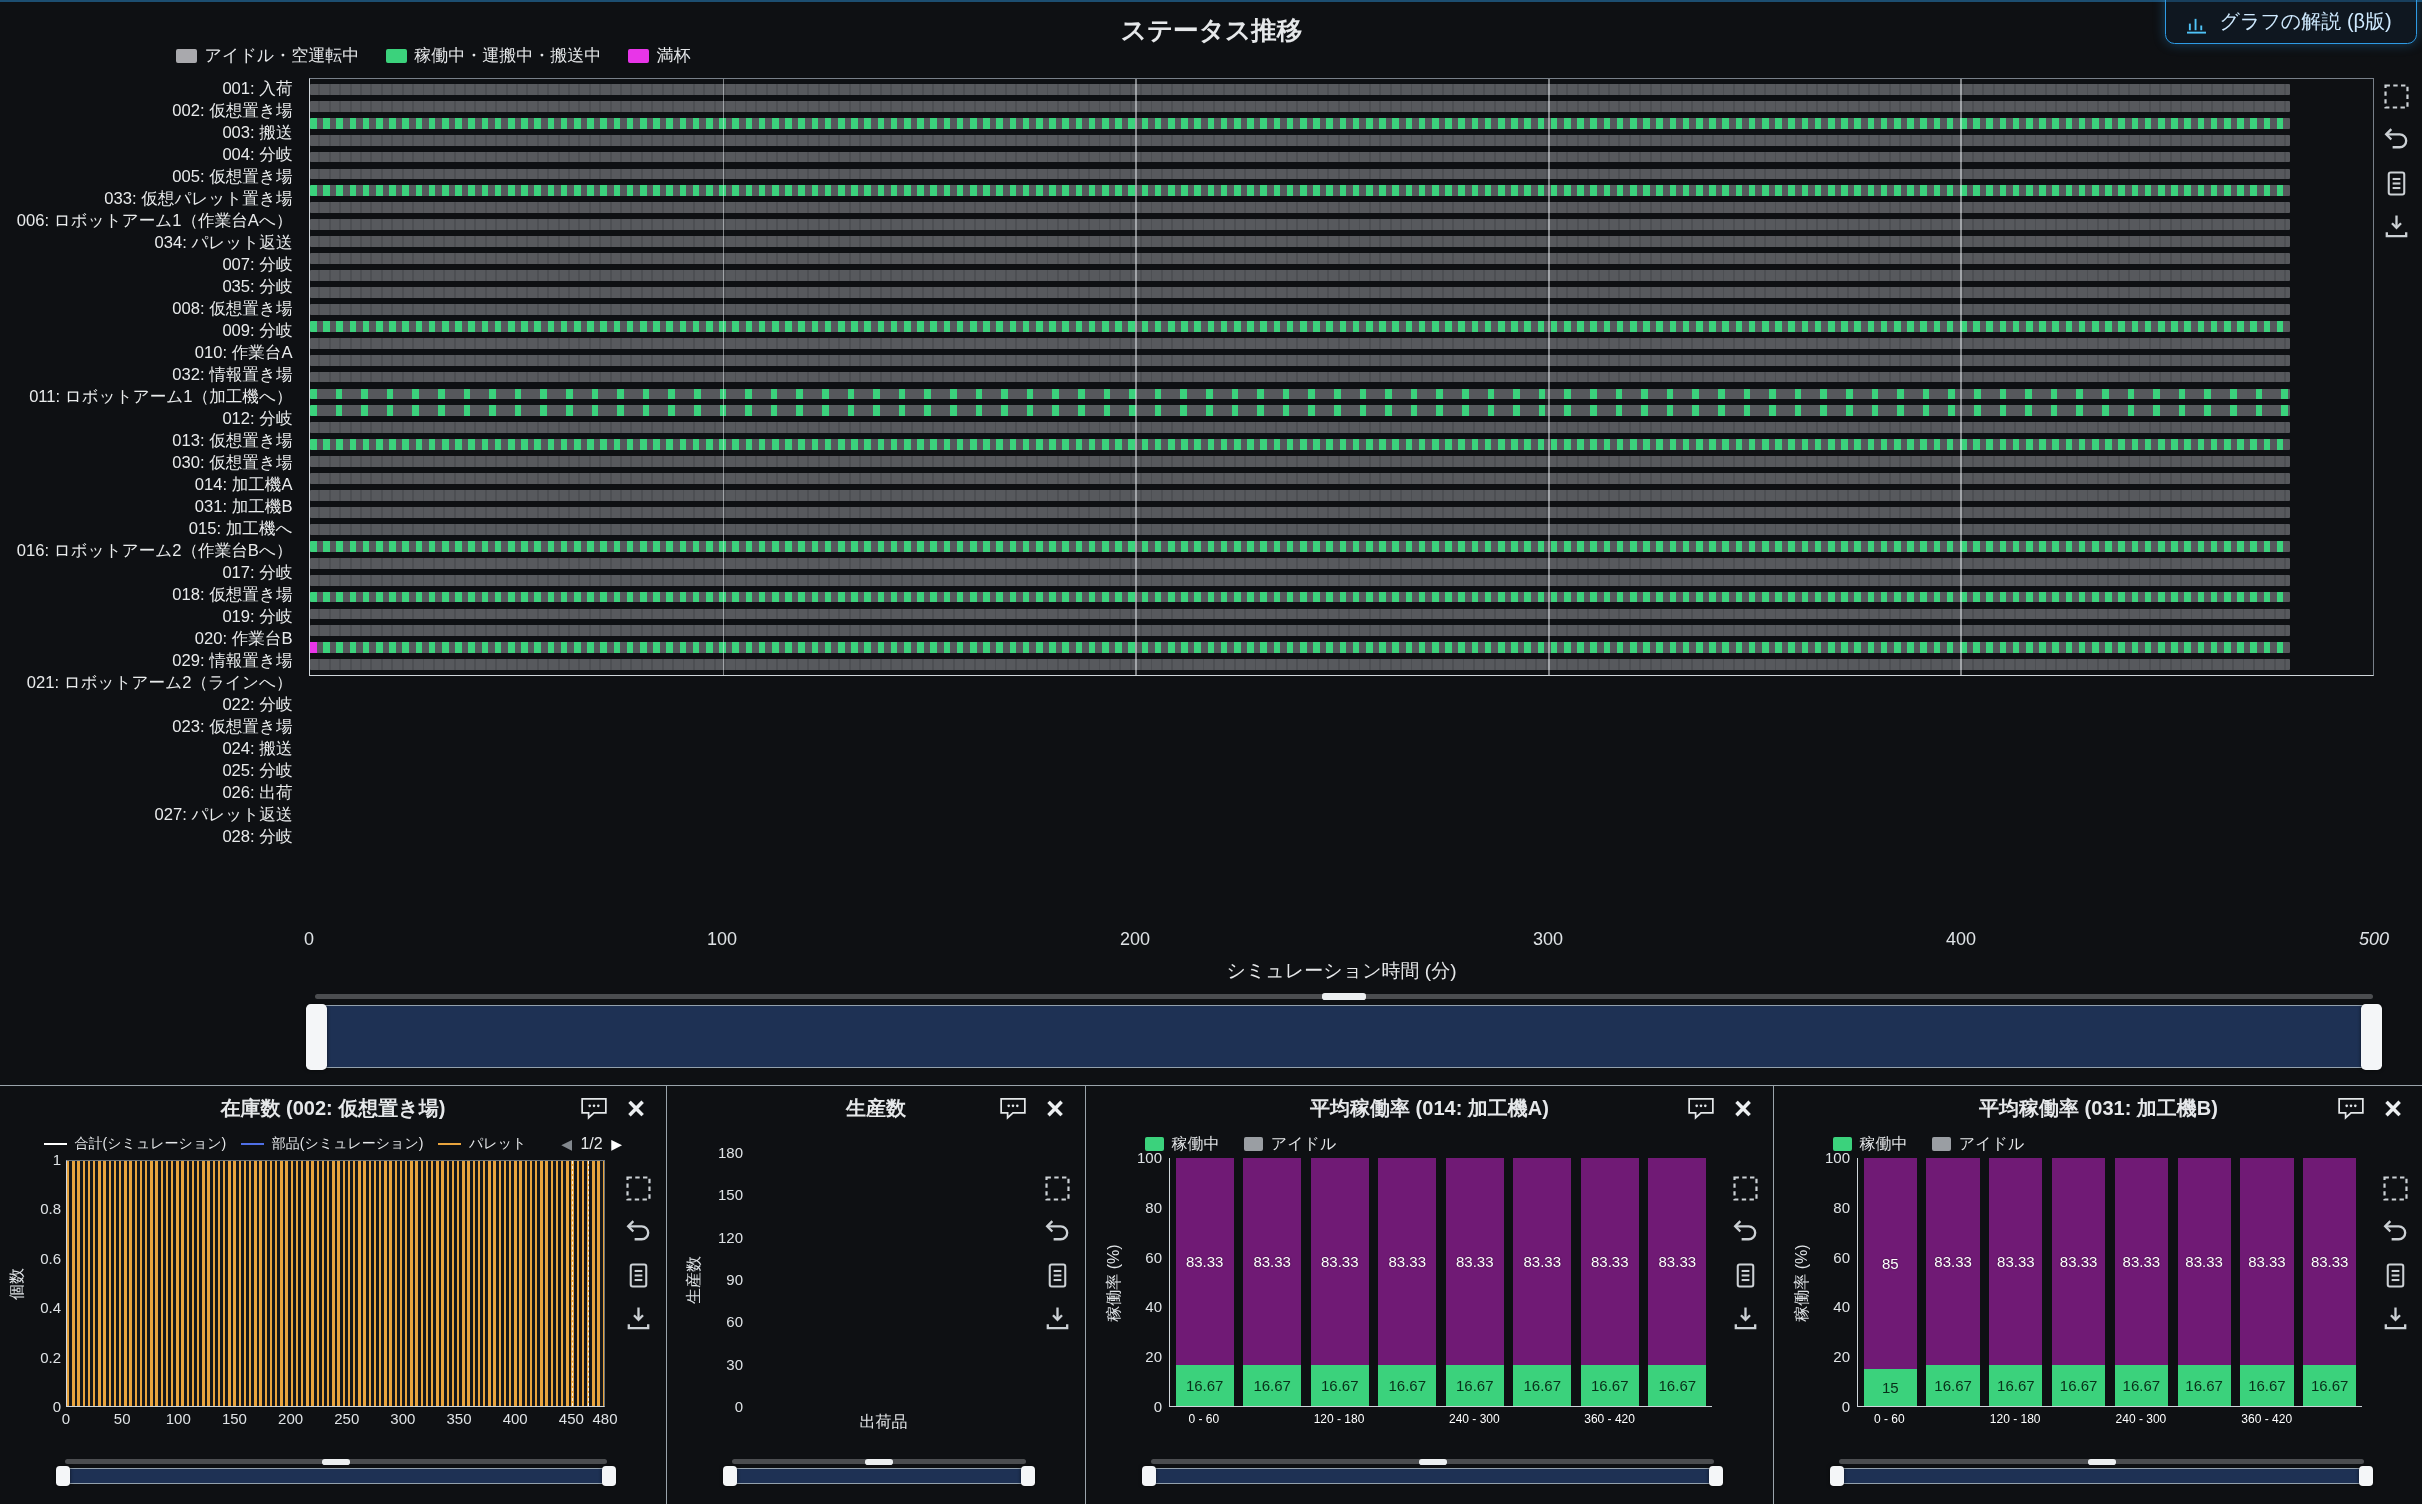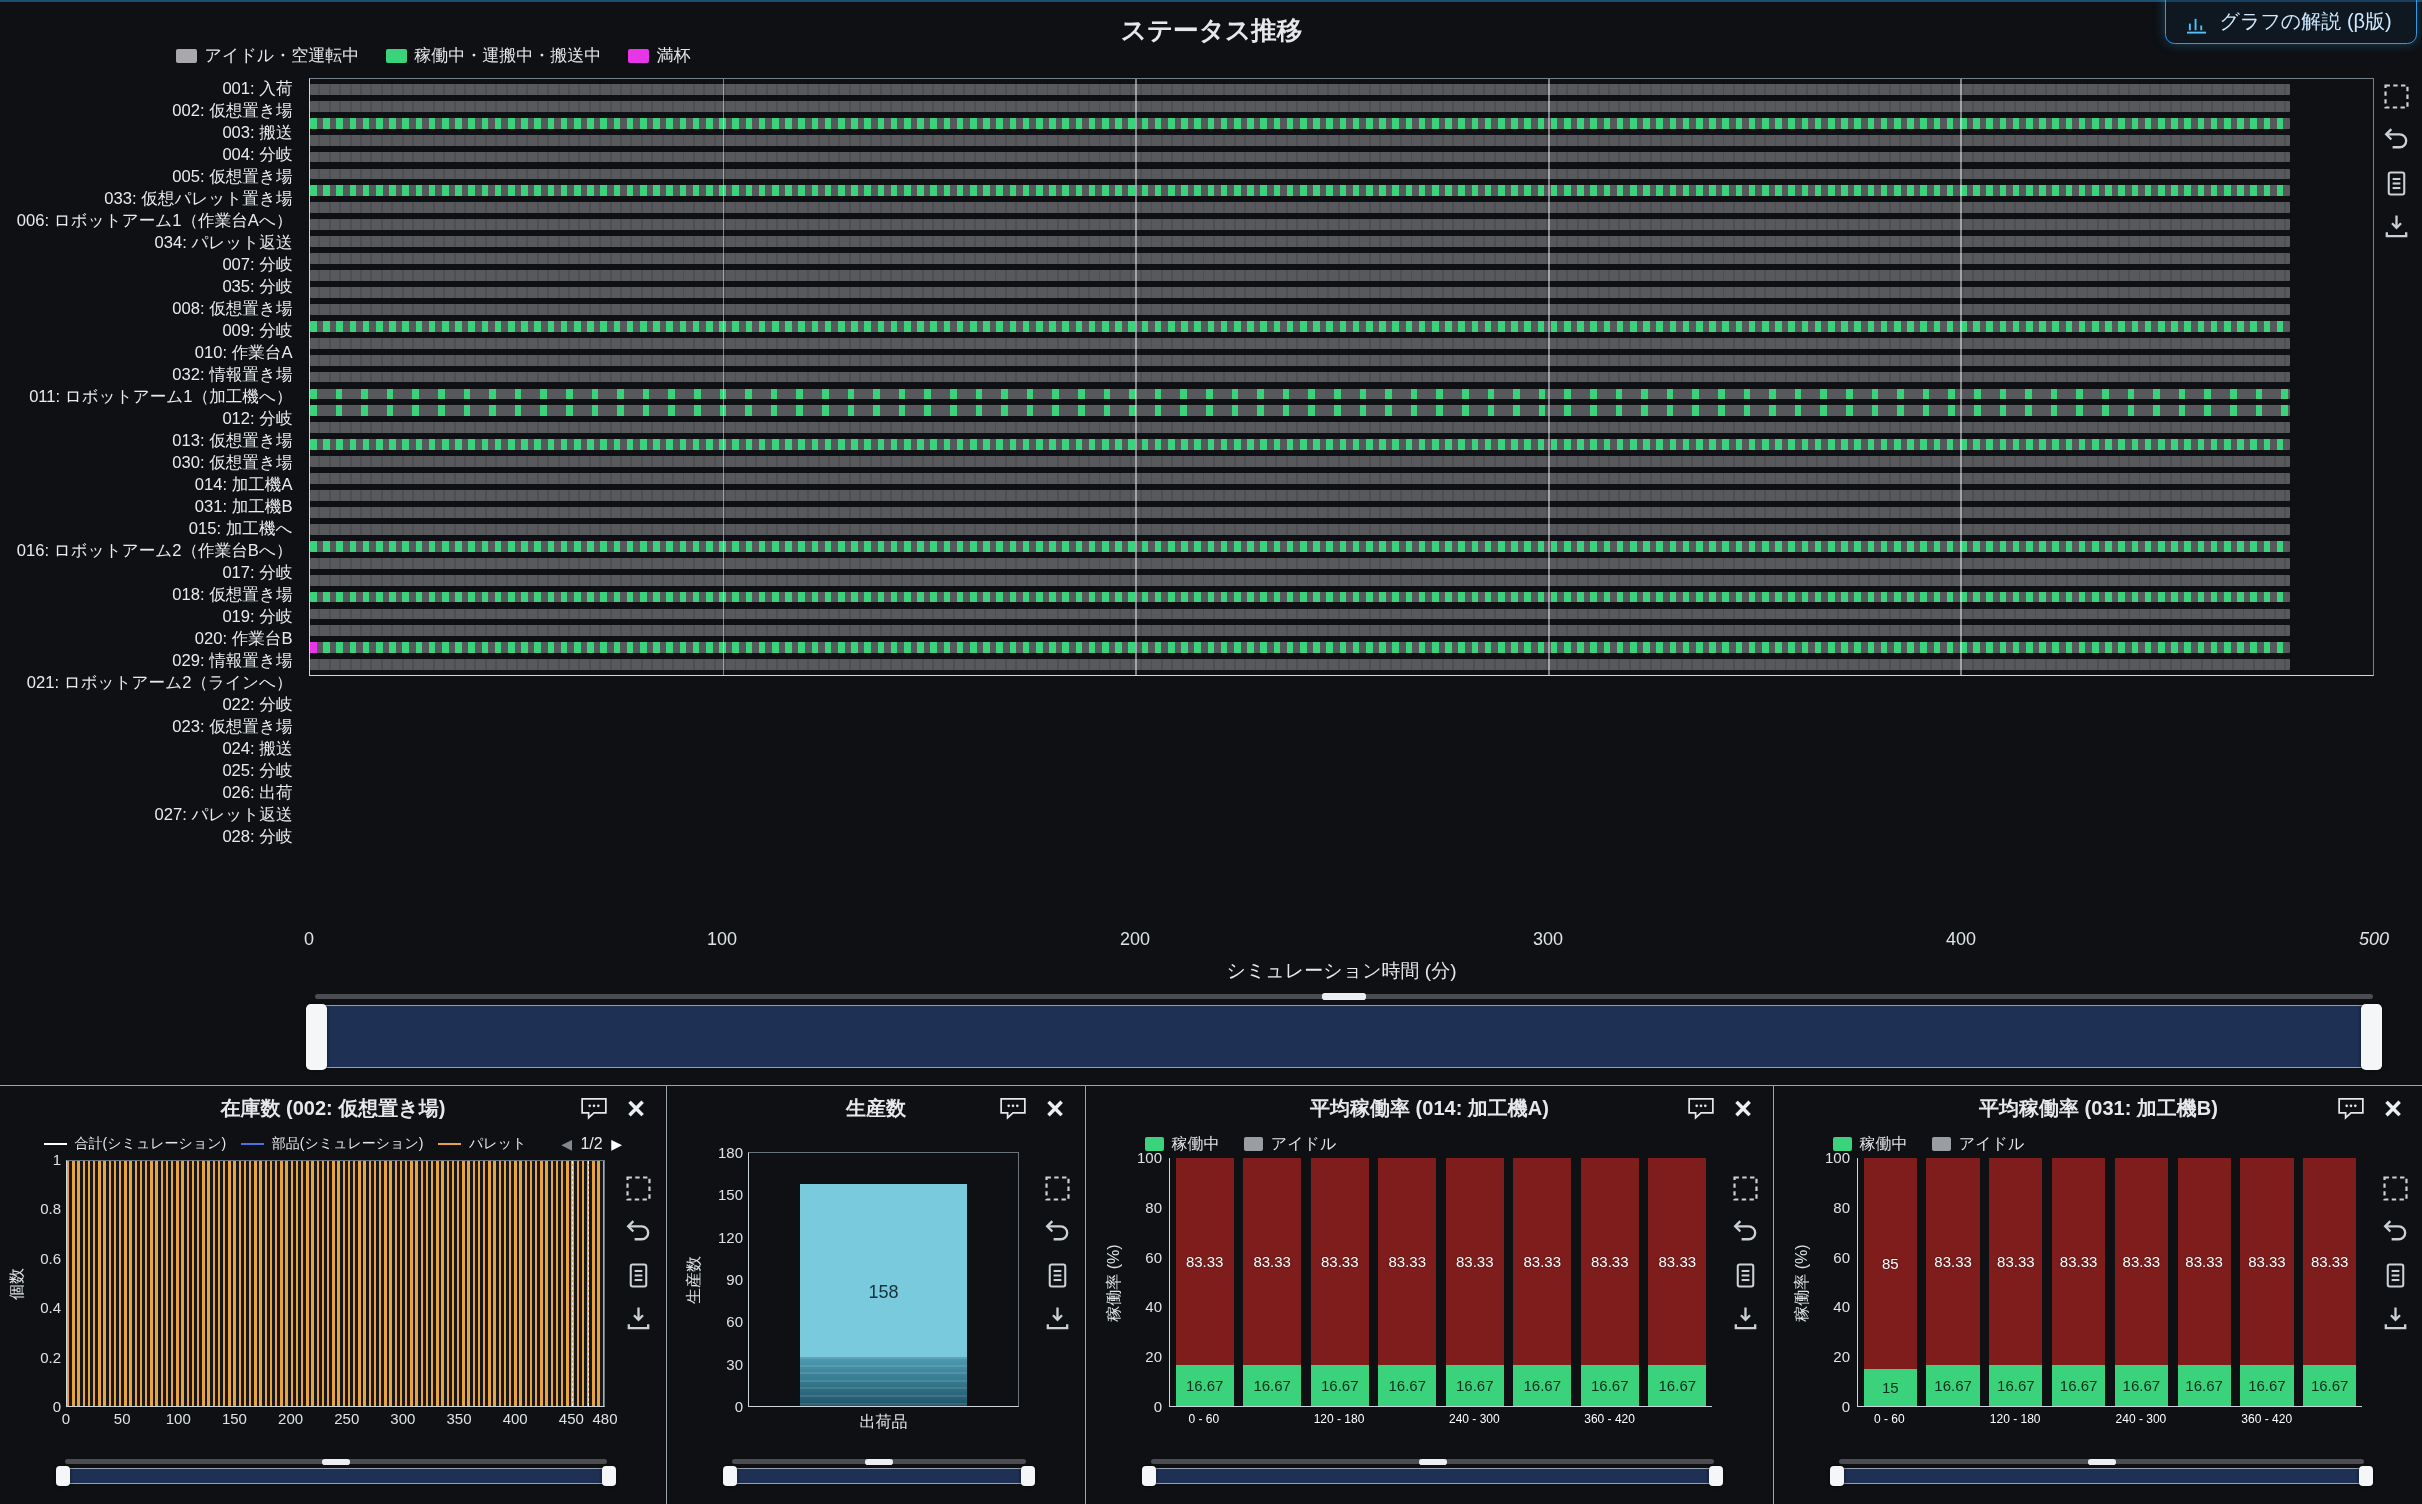--- a/index.html
+++ b/index.html
@@ -101,21 +101,21 @@
                  background-image:repeating-linear-gradient(180deg,rgba(255,255,255,.10) 0 1.9px,rgba(0,0,0,0) 1.9px 7.6px),
                                   linear-gradient(180deg,#4d9db3,#1f5468);}
   .p2-bar-label{position:absolute;top:44%;width:100%;text-align:center;color:#14323d;font-size:18px;z-index:1;}
   .p2-xtick{position:absolute;left:81px;right:66px;bottom:72px;text-align:center;font-size:16px;}
 
   
   .rate-chart{position:absolute;top:72px;left:83px;right:61px;bottom:98px;box-sizing:border-box;
               border-left:1.9px solid #cfd6db;border-bottom:1.9px solid #cfd6db;}
   .rate-bars{position:absolute;left:0;right:0;top:0;bottom:0;display:flex;align-items:flex-end;gap:9.5px;padding:0 5.7px;}
   .rate-col{flex:1;height:100%;display:flex;flex-direction:column;justify-content:flex-end;}
-  .seg-idle{position:relative;background:#7f1d1d;}
+  .seg-idle{position:relative;background:#701a75;}
   .seg-active{position:relative;background:#3bd27c;}
   .seg-label{position:absolute;left:50%;top:50%;transform:translate(-50%,-50%);font-size:15px;white-space:nowrap;}
   .seg-label-idle{color:#ffffff;text-shadow:0 0.9px 1.9px rgba(0,0,0,.6);}
   .seg-label-active{color:#083019;}
   .rate-xticks{position:absolute;left:83px;right:61px;bottom:70px;height:23px;display:flex;gap:9.5px;padding:0 5.7px;}
   .rate-xtick{flex:1;text-align:center;font-size:12px;white-space:nowrap;color:#ffffff;}
   .rate-yticks{top:63px;bottom:90px;left:36px;width:40px;}
 </style>
 </head>
 <body>
@@ -475,25 +475,20 @@
       <div class="v-label" style="left:26.5px;top:194px;">生産数</div>
       <div class="ycol" id="p2-yticks">
           <div>180</div>
           <div>150</div>
           <div>120</div>
           <div>90</div>
           <div>60</div>
           <div>30</div>
           <div>0</div>
         </div>
-      <div class="p2-chart">
-        <div class="p2-bar" id="p2-bar" style="height: 87.7778%;">
-          <div class="p2-bar-label">158</div>
-        </div>
-      </div>
       <div class="p2-xtick">出荷品</div>
       <div class="chart-toolbar panel-toolbar">
   <div class="tb-icon">
     <svg viewBox="0 0 24 24">
               <rect x="3.5" y="3.5" width="17" height="17" fill="none" stroke="currentColor" stroke-width="1.7" stroke-dasharray="3.4 2.6"></rect>
             </svg>
   </div>
   <div class="tb-icon">
     <svg viewBox="0 0 24 24" fill="none" stroke="currentColor" stroke-width="1.8">
       <path d="M8 4 L4 8 L8 12"></path>

